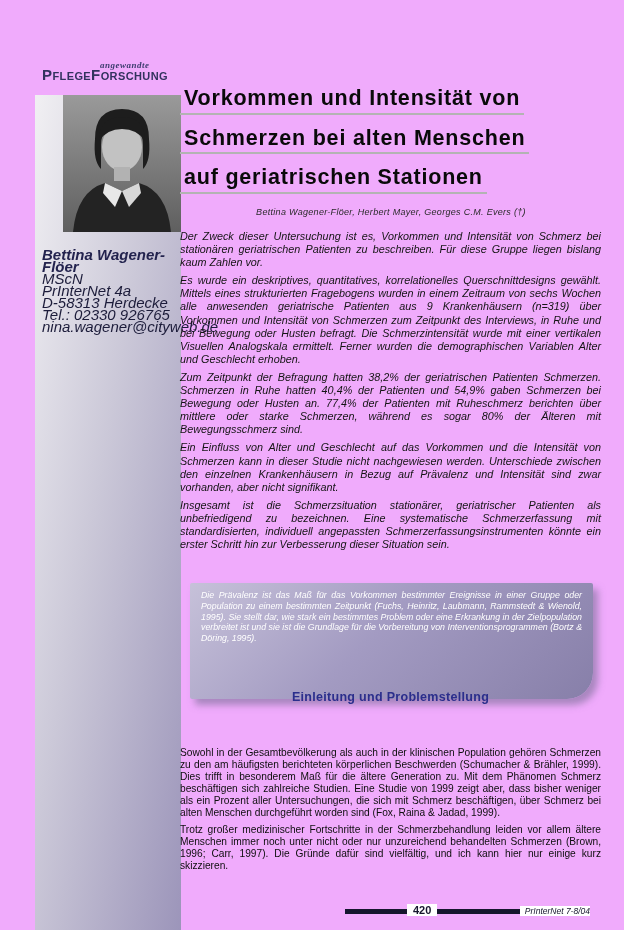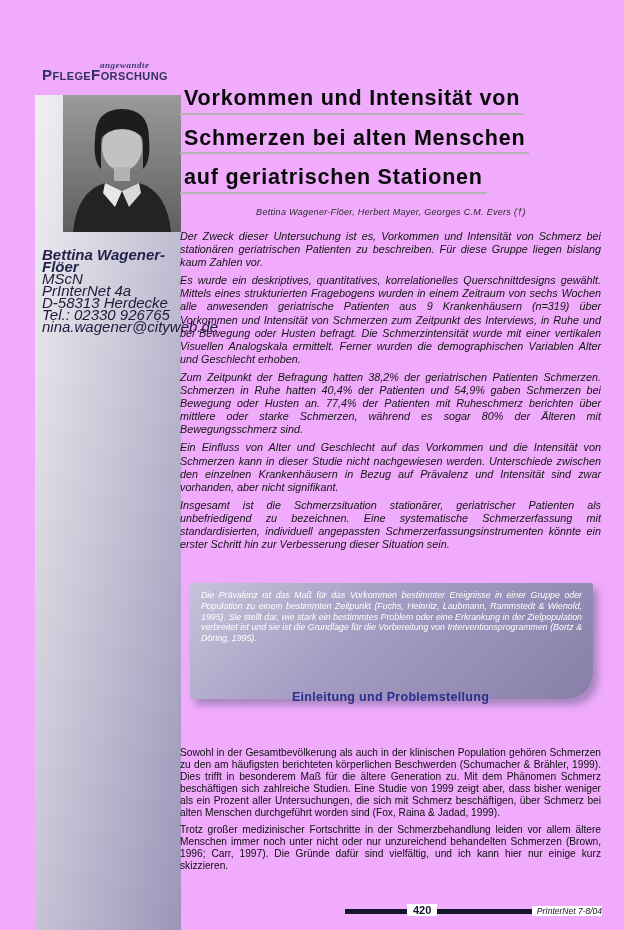--- a/index.html
+++ b/index.html
@@ -70,21 +70,21 @@
   }
   .body-text p { margin-bottom:4px; }
   
   .footer { position:absolute; left:345px; top:904px; width:257px; height:14px; }
   .footer .rule { position:absolute; left:0; right:68px; top:5px; height:5px; background:#15152e; }
   .footer .page-number {
     position:absolute; left:62px; top:0; background:#ffffff; padding:0 6px;
     font-weight:bold; font-size:11px; color:#15152e;
   }
   .footer .journal-ref {
-    position:absolute; right:0; top:2px; background:#ffffff; padding-left:5px;
+    position:absolute; right:12px; top:2px; background:#ffffff; padding-left:5px;
     font-style:italic; font-size:8.5px; color:#15152e; white-space:nowrap;
   }
 </style>
 </head>
 <body>
 
 <div class="page">
 
   <div class="logo">
     <span class="angewandte">angewandte</span>

